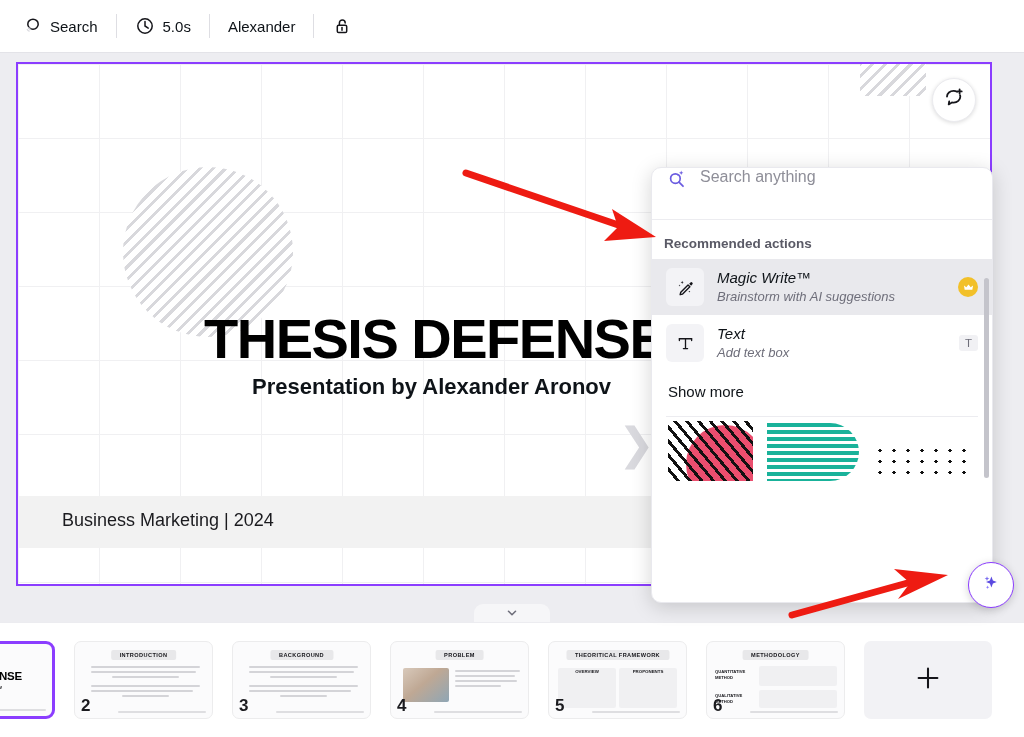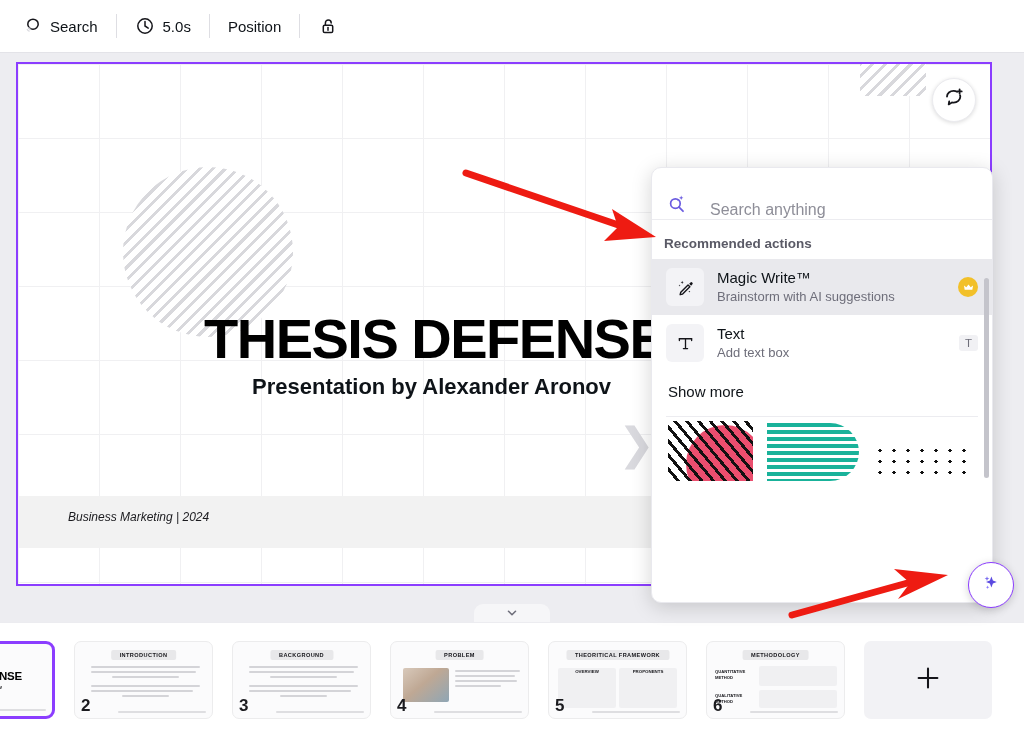--- a/index.html
+++ b/index.html
@@ -93,24 +93,23 @@
     font-size: 22px; font-weight: 700;
     color: #0e1318; white-space: nowrap;
   }
   .footer-band {
     position: absolute;
     left: 0; right: 0; top: 432px; height: 52px;
     background: #f2f2f2;
   }
   .footer-text {
     position: absolute;
-    left: 50px; top: 446px;
-    font-size: 12px; color: #1b1b1f;
+    left: 44px; top: 446px;
+    font-size: 18px; color: #1b1b1f;
     white-space: nowrap;
-    font-style: italic;
   }
 
   
   .comment-btn {
     position: absolute;
     right: 14px; top: 14px;
     width: 44px; height: 44px; border-radius: 50%;
     background: #ffffff;
     border: 1px solid #ebebef;
     box-shadow: 0 1px 4px rgba(0,0,0,.14);
@@ -150,22 +149,22 @@
     background: #ffffff;
     border-radius: 10px;
     box-shadow: 0 4px 20px rgba(0,0,0,.17);
     border: 1px solid #e9e9ee;
     overflow: hidden;
     z-index: 8;
     display: flex; flex-direction: column;
   }
   .search-row {
     height: 52px; flex: 0 0 52px;
-    display: flex; align-items: flex-end;
-    padding: 0 14px; gap: 22px;
+    display: flex; align-items: flex-start;
+    padding: 0 14px; gap: 12px;
     border-bottom: 1px solid #ececf0;
   }
   .search-input {
     flex: 1; border: none; outline: none;
     font-size: 16px; color: #0e1318;
     font-family: "Liberation Sans", sans-serif;
     background: transparent;
     caret-color: #0e1318;
   }
   .search-input::placeholder { color: #8e8e98; }
@@ -181,21 +180,21 @@
     gap: 13px; padding: 9px 14px;
     cursor: pointer; position: relative;
   }
   .action-row.active { background: #e9e9ed; }
   .act-icon {
     width: 38px; height: 38px; flex: 0 0 38px;
     border-radius: 6px;
     background: #f3f3f6;
     display: flex; align-items: center; justify-content: center;
   }
-  .act-text { flex: 1; min-width: 0; }
+  .act-text { flex: 1; min-width: 0; font-style: italic; }
   .act-title {
     font-size: 15px; color: #0e1318; font-weight: 400;
     line-height: 1.25;
   }
   .act-sub {
     font-size: 13px; color: #6e6e7a; margin-top: 1px;
     line-height: 1.25;
   }
   .crown-badge {
     width: 20px; height: 20px; border-radius: 50%;
@@ -347,21 +346,21 @@
       <span class="tb-icon">
         <svg viewBox="0 0 20 20" width="20" height="20">
           <circle cx="10" cy="10" r="7.2" fill="none" stroke="#15151a" stroke-width="1.5"></circle>
           <path d="M10 5.6V10l3.2 2.1" fill="none" stroke="#15151a" stroke-width="1.5" stroke-linecap="round"></path>
         </svg>
       </span>
       <span>5.0s</span>
     </div>
     <div class="tb-sep"></div>
     <div class="tb-btn">
-      <span>Position</span>
+      <span>Alexander</span>
     </div>
     <div class="tb-sep"></div>
     <div class="tb-btn">
       <span class="tb-icon">
         <svg viewBox="0 0 20 20" width="20" height="20">
           <rect x="5.3" y="9.2" width="9.4" height="7.4" rx="1.4" fill="none" stroke="#15151a" stroke-width="1.5"></rect>
           <path d="M7.4 9.2V6.9a2.9 2.9 0 0 1 5.8 0" fill="none" stroke="#15151a" stroke-width="1.5" stroke-linecap="round"></path>
           <path d="M10 11.6v2.6" stroke="#15151a" stroke-width="1.5" stroke-linecap="round"></path>
         </svg>
       </span>

